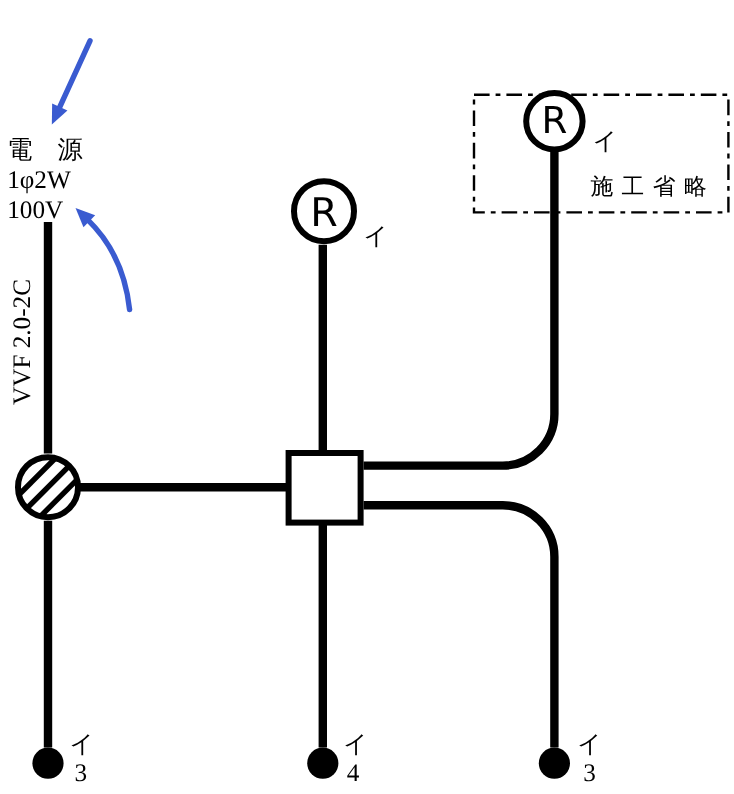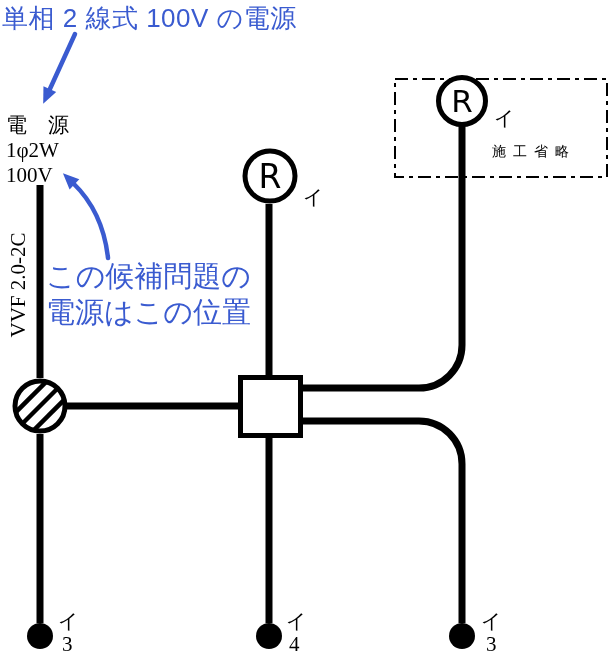--- a/index.html
+++ b/index.html
@@ -18,21 +18,21 @@
     color:#3a5bd0;
   }
   .title{left:2px;top:1px;font-size:26px;letter-spacing:0.5px;}
   .note{left:46px;top:258px;font-size:29px;line-height:36px;}
   .src-block{left:6px;top:113px;font-size:21px;line-height:25px;}
   .cable{
     left:-51px;top:272px;width:140px;height:26px;
     text-align:center;font-size:21px;
     transform:rotate(-90deg);
   }
-  .omission{left:492px;top:143px;font-size:14px;letter-spacing:7px;}
+  .omission{left:492px;top:143px;font-size:19px;letter-spacing:7px;}
   .r-letter{
     font-family:"DejaVu Sans", sans-serif;
     font-size:33px;line-height:33px;font-weight:500;
     width:40px;text-align:center;
   }
   .circuit{font-size:20px;line-height:20px;}
   .countnum{font-size:21px;line-height:21px;}
 </style>
 </head>
 <body>
@@ -75,34 +75,29 @@
     <rect x="240.5" y="377.5" width="60" height="58" fill="#fff" stroke="#000" stroke-width="5"></rect>
 
     <circle cx="40" cy="636" r="13" fill="#000"></circle>
     <circle cx="269" cy="636" r="13" fill="#000"></circle>
     <circle cx="462" cy="636" r="13" fill="#000"></circle>
 
     <path d="M75 34 L49 91" fill="none" stroke="#3a5bd0" stroke-width="4.5" stroke-linecap="round" marker-end="url(#arrowhead)"></path>
     <path d="M108 258 Q103 212 73 183" fill="none" stroke="#3a5bd0" stroke-width="4.5" stroke-linecap="round" marker-end="url(#arrowhead)"></path>
   </svg>
 
-  <div class="abs blue-sans title">単相 2 線式 100V の電源</div>
 
   <div class="abs src-block">
     <div>電　源</div>
     <div>1φ2W</div>
     <div>100V</div>
   </div>
 
   <div class="abs cable">VVF 2.0-2C</div>
 
-  <div class="abs blue-sans note">
-    <div>この候補問題の</div>
-    <div>電源はこの位置</div>
-  </div>
 
   <div class="abs omission">施工省略</div>
 
   <div class="abs r-letter" style="left:250px;top:160px;">R</div>
   <div class="abs r-letter" style="left:442px;top:86px;font-size:31px;line-height:31px;">R</div>
 
   <div class="abs circuit" style="left:303px;top:187px;">イ</div>
   <div class="abs circuit" style="left:494px;top:108px;">イ</div>
   <div class="abs circuit" style="left:58px;top:611px;">イ</div>
   <div class="abs circuit" style="left:286px;top:611px;">イ</div>

